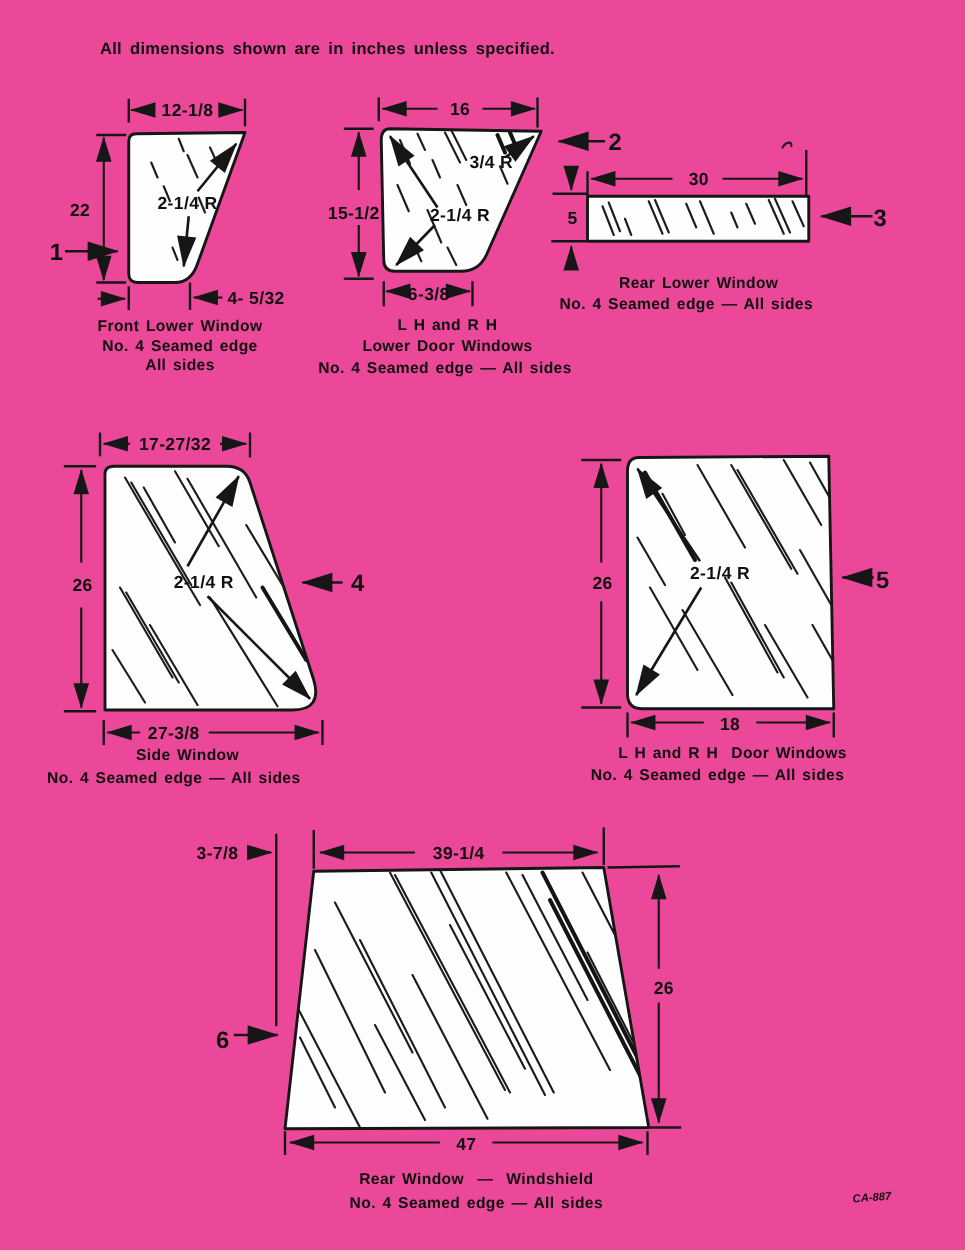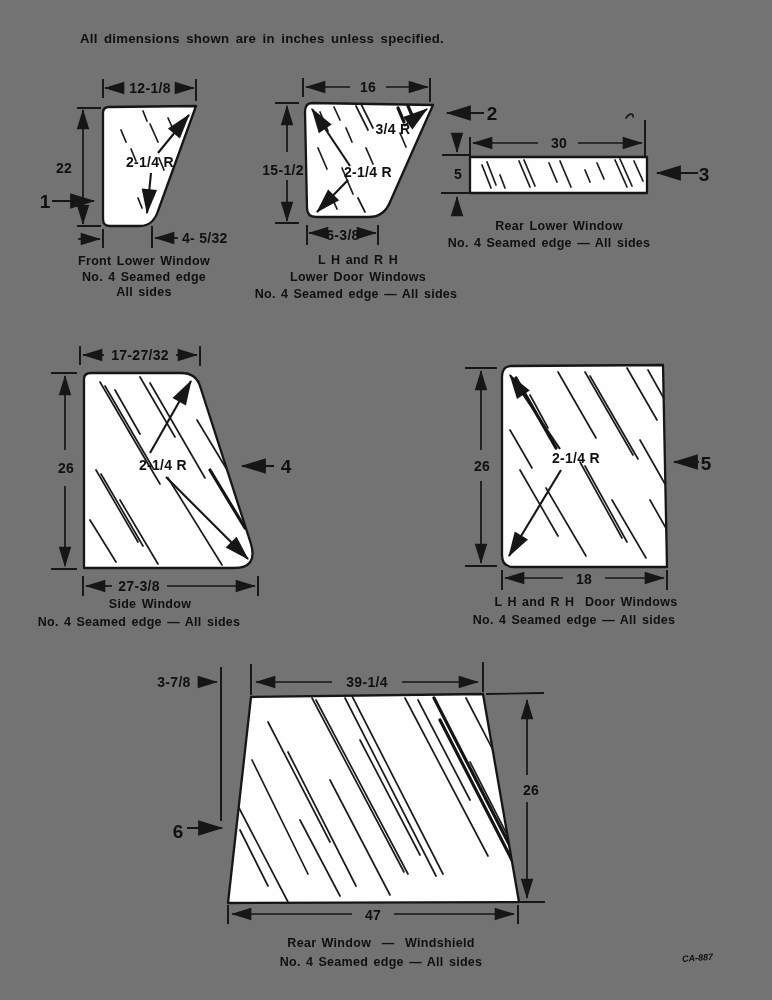--- a/index.html
+++ b/index.html
@@ -1,17 +1,17 @@
 <!DOCTYPE html>
 <html><head>
 <meta charset="utf-8">
 <style>
   html,body{margin:0;padding:0;background:#e8e8e8;}
   .page{
-    width:772px;height:1000px;background:#737373;position:relative;
+    width:772px;height:1000px;background:#ec4899;position:relative;
     font-family:"Liberation Sans",sans-serif;overflow:hidden;
   }
   svg{position:absolute;inset:0;}
   text{fill:#101010;}
   .hdr{font:bold 13.2px "Liberation Sans",sans-serif;letter-spacing:.25px;word-spacing:2.5px;}
   .dimtxt{font:bold 14px "Liberation Sans",sans-serif;letter-spacing:.3px;}
   .cap{font:bold 12.5px "Liberation Sans",sans-serif;letter-spacing:.3px;word-spacing:1.5px;}
   .callout{font:bold 19px "Liberation Sans",sans-serif;}
   .code{font:italic bold 9px "Liberation Sans",sans-serif;}
   .glass{fill:#fefefe;stroke:#161616;stroke-width:2.3;stroke-linejoin:round;}

